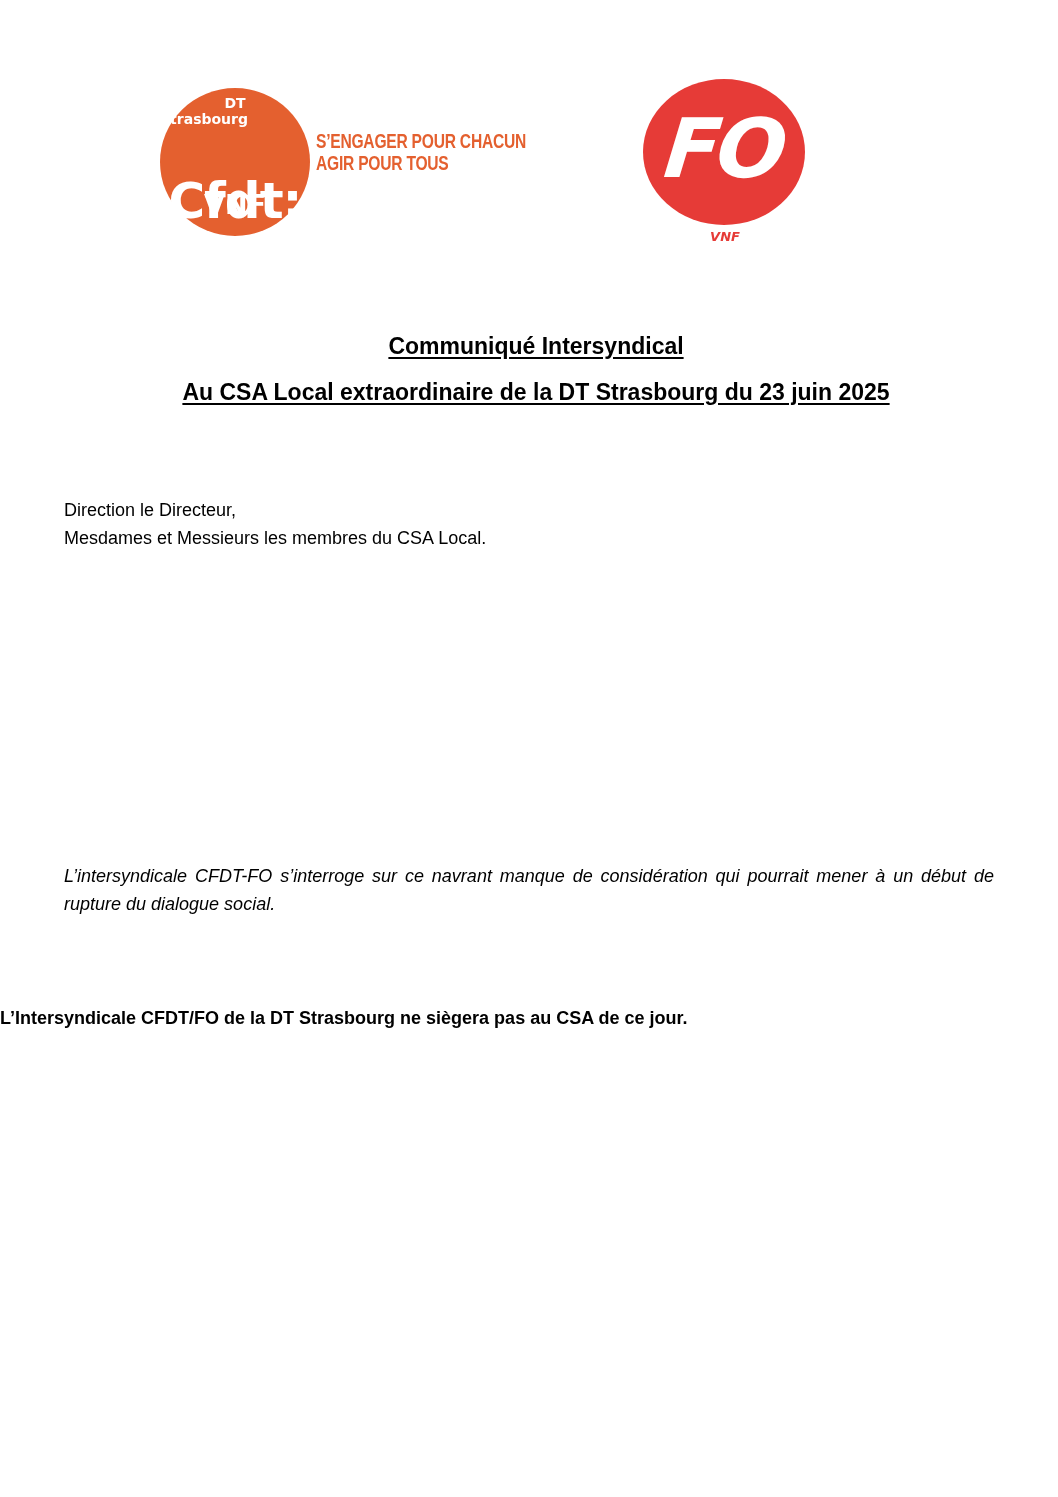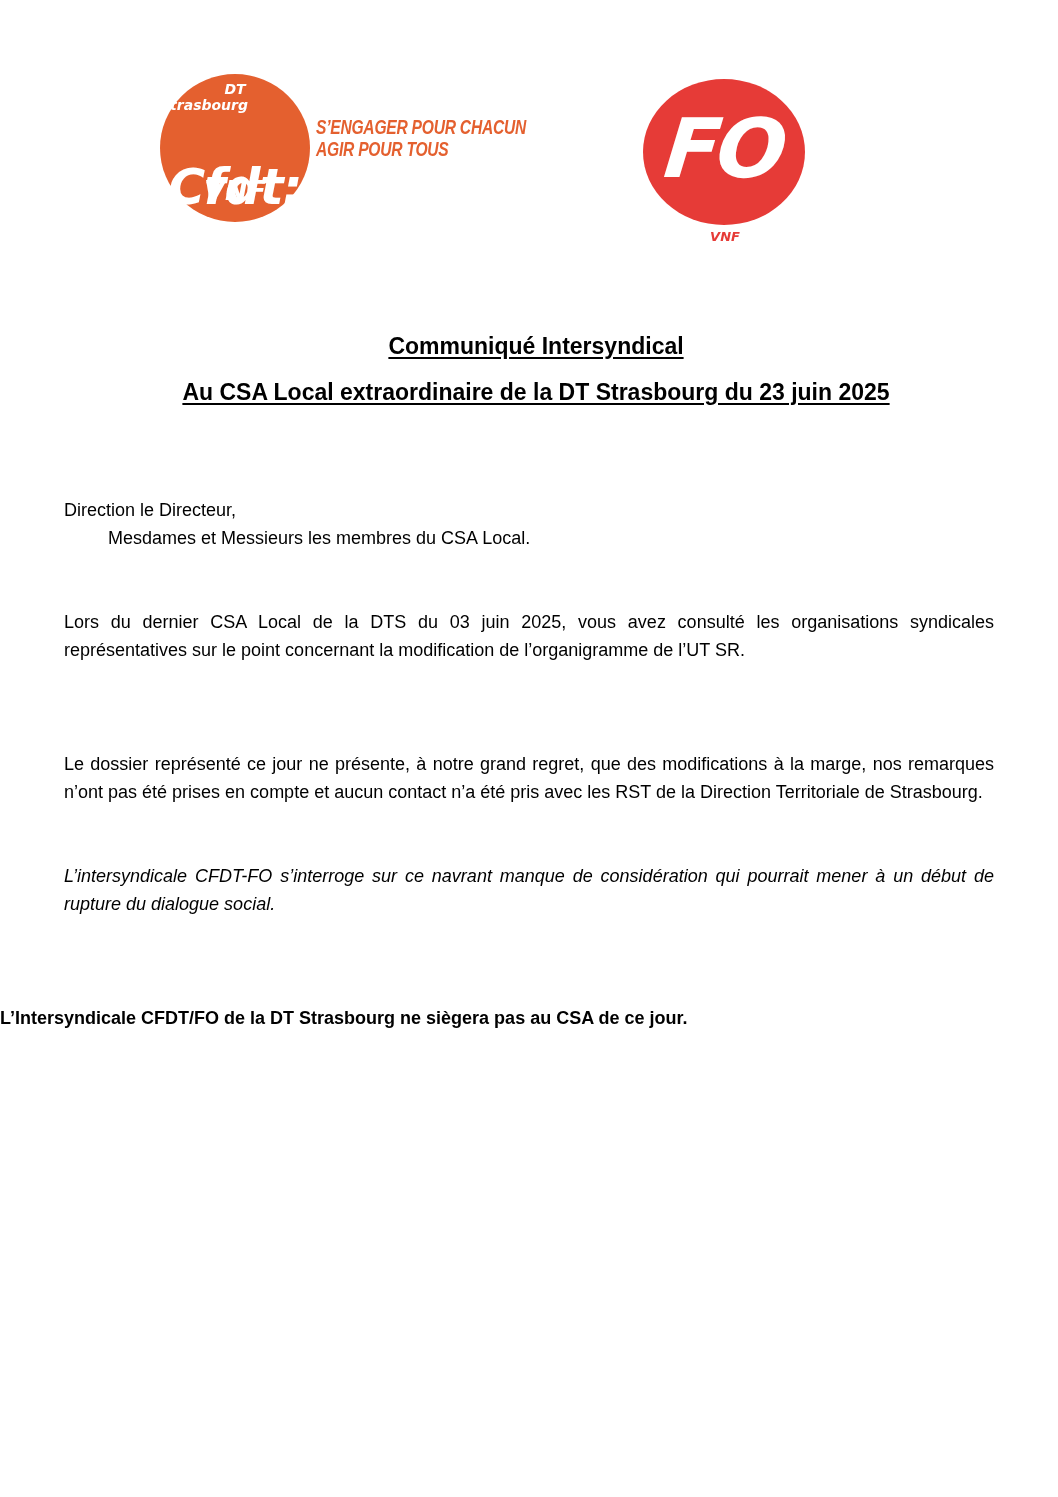--- a/index.html
+++ b/index.html
@@ -19,24 +19,23 @@
       position: absolute;
       left: 0; top: 0;
       width: 1058px;
       height: 1497px;
       background: #ffffff;
     }
     
     .cfdt-logo {
       position: absolute;
       left: 158px;
-      top: 72px;
+      top: 86px;
       width: 370px;
       height: 152px;
-      font-style: italic;
     }
     .cfdt-circle {
       position: absolute;
       left: 2px;
       top: 2px;
       width: 150px;
       height: 148px;
       border-radius: 50%;
       background: #e4602f;
     }
@@ -163,21 +162,21 @@
     
     .text {
       position: absolute;
       left: 64px;
       width: 930px;
       font-size: 18px;
       line-height: 28px;
     }
     .justify { text-align: justify; text-align-last: left; }
     .salutation-1 { top: 496px; }
-    .salutation-2 { top: 524px; margin-left: 44px; }
+    .salutation-2 { top: 524px; }
     .para-1 { top: 608px; }
     .para-2 { top: 692px; }
     .para-3 { top: 750px; }
     .para-4 { top: 862px; font-style: italic; }
     .conclusion {
       position: absolute;
       left: 0;
       width: 1050px;
       top: 1004px;
       text-align: left;
@@ -219,20 +218,18 @@
     </div>
     <div class="fo-vnf">VNF</div>
   </div>
 
   <div class="heading heading-1">Communiqué Intersyndical</div>
   <div class="heading heading-2"> Au CSA Local extraordinaire de la DT Strasbourg du 23 juin 2025</div>
 
   <div class="text salutation-1">Direction le Directeur,</div>
   <div class="text salutation-2">Mesdames et Messieurs les membres du CSA Local.</div>
 
-  <div class="text justify para-1">Lors du dernier CSA Local de la DTS du 03 juin 2025, vous avez consulté les organisations syndicales représentatives sur le point concernant la modification de l’organigramme de l’UT SR.</div>
-  <div class="text justify para-3">Le dossier représenté ce jour ne présente, à notre grand regret, que des modifications à la marge, nos remarques n’ont pas été prises en compte et aucun contact n’a été pris avec les RST de la Direction Territoriale de Strasbourg.</div>
   <div class="text justify para-4">L’intersyndicale CFDT-FO s’interroge sur ce navrant manque de considération qui pourrait mener à un début de rupture du dialogue social.</div>
 
   <div class="conclusion">L’Intersyndicale CFDT/FO de la DT Strasbourg ne siègera pas au CSA de ce jour.</div>
 
 
 </div>
 
 </body></html>

